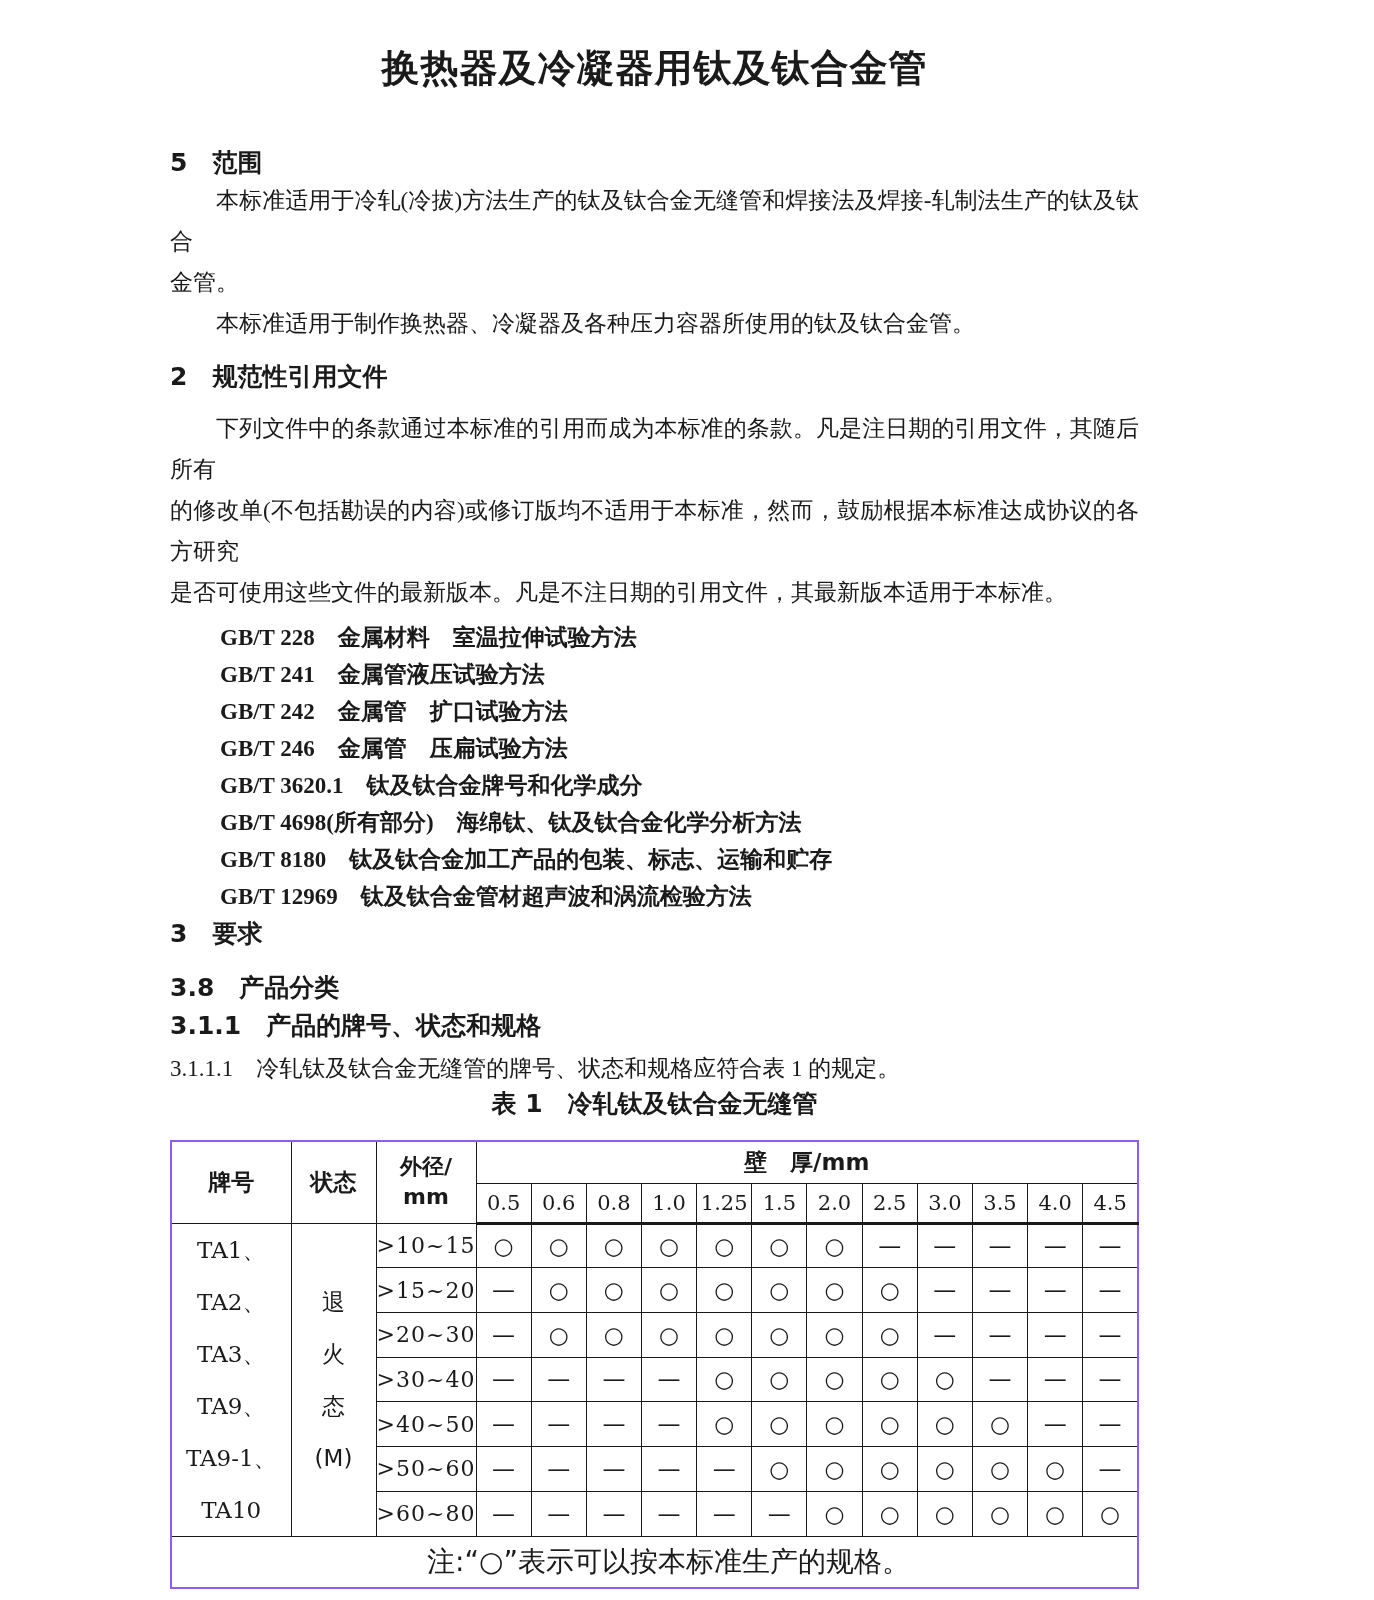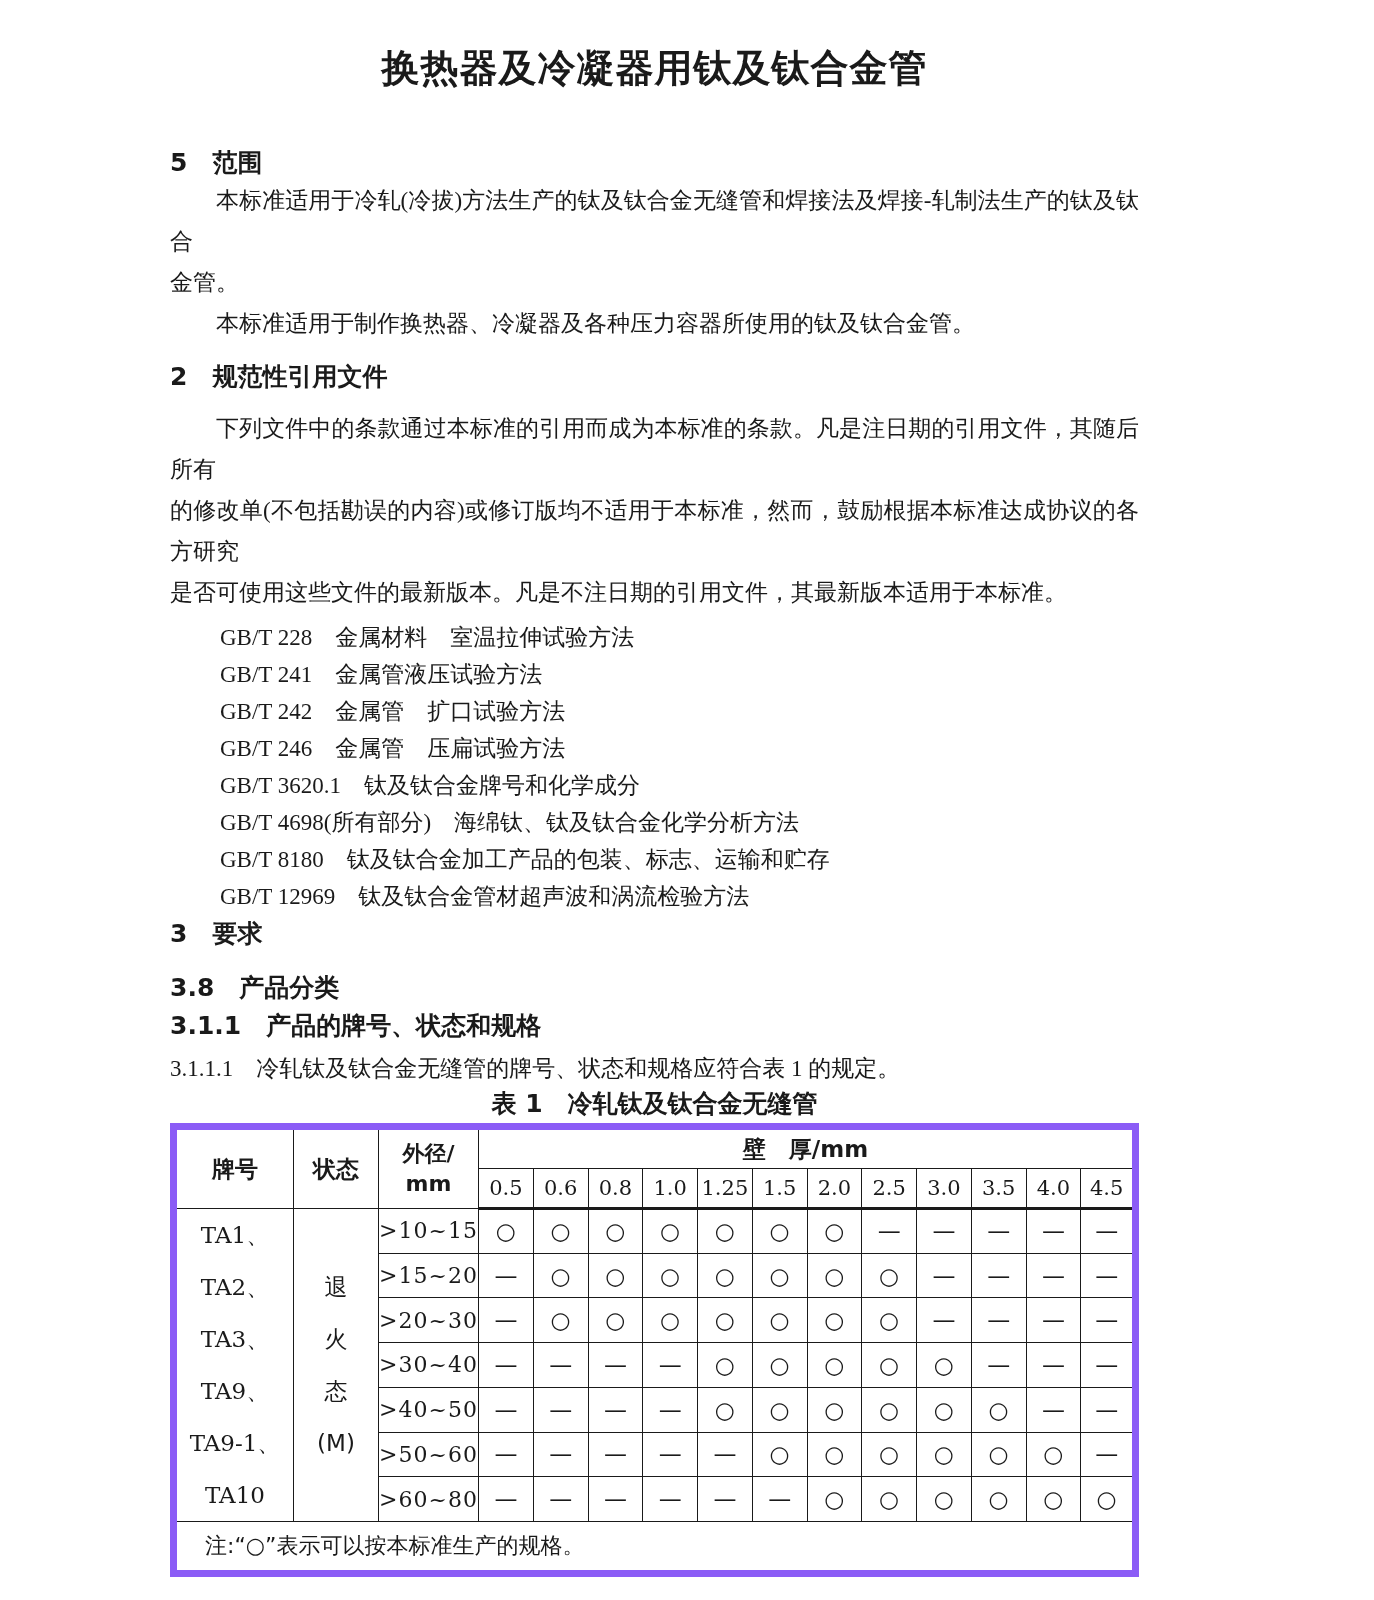--- a/index.html
+++ b/index.html
@@ -37,21 +37,21 @@
   .body-p {
     font-size: 23px;
     line-height: 41px;
     text-indent: 2em;
     white-space: pre-line;
     text-align: justify;
   }
   .p-first { margin-top: 24px; }
   .p-intro { margin-top: 14px; }
 
-  .refs { margin-top: 6px; }
+  .refs { margin-top: 6px; font-weight: bold; }
   .ref-line {
     font-size: 23px;
     line-height: 37px;
     margin-left: 50px;
   }
 
   .clause {
     margin-top: 8px;
     font-size: 23px;
     line-height: 36px;
@@ -60,25 +60,25 @@
   .tbl-caption {
     margin-top: 2px;
     text-align: center;
     font-family: "DejaVu Sans", sans-serif;
     font-weight: 700;
     font-size: 25px;
     line-height: 30px;
   }
 
   table.spec {
-    margin-top: 4px;
+    margin-top: 21px;
     width: 100%;
     border-collapse: collapse;
     table-layout: fixed;
-    border: 7px solid #8b5cf6;
+    border: 2px solid #8b5cf6;
     padding-left: 24px;
   }
   table.spec th, table.spec td {
     border: 1.5px solid #1a1a1a;
     text-align: center;
     vertical-align: middle;
     padding: 0;
   }
   thead tr.hdr-top th { height: 42px; }
   thead tr.hdr-vals th { height: 40px; }
@@ -110,24 +110,24 @@
     font-size: 22px;
     letter-spacing: 1px;
   }
   td.spec-cell {
     height: 43px;
     font-size: 23px;
     font-family: "DejaVu Sans", sans-serif;
   }
   tfoot td.note-cell {
     height: 52px;
-    text-align: left;
+    text-align: center;
     padding-left: 28px;
     font-family: "DejaVu Sans", sans-serif;
-    font-size: 22px;
+    font-size: 28px;
     border-top: 1.5px solid #1a1a1a;
   }
 </style>
 </head>
 <body>
 
 <div class="page">
 
   <div class="doc-title">换热器及冷凝器用钛及钛合金管</div>
 

